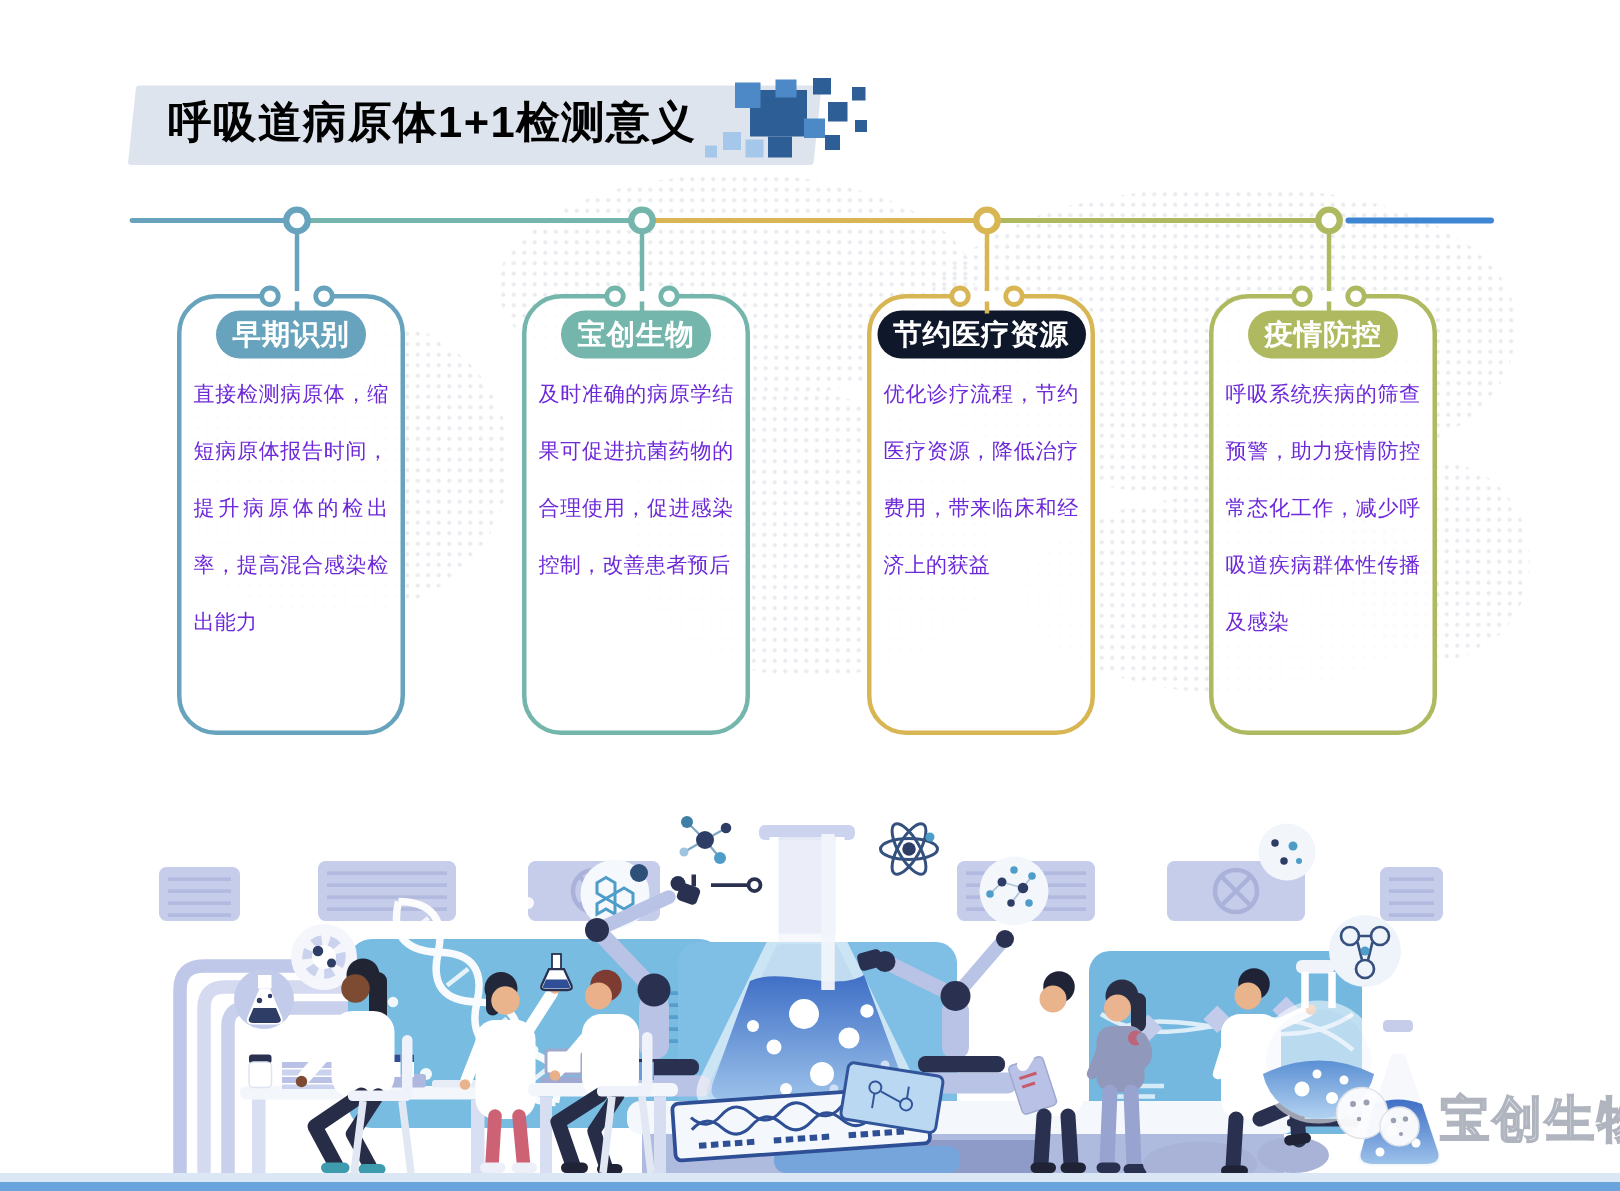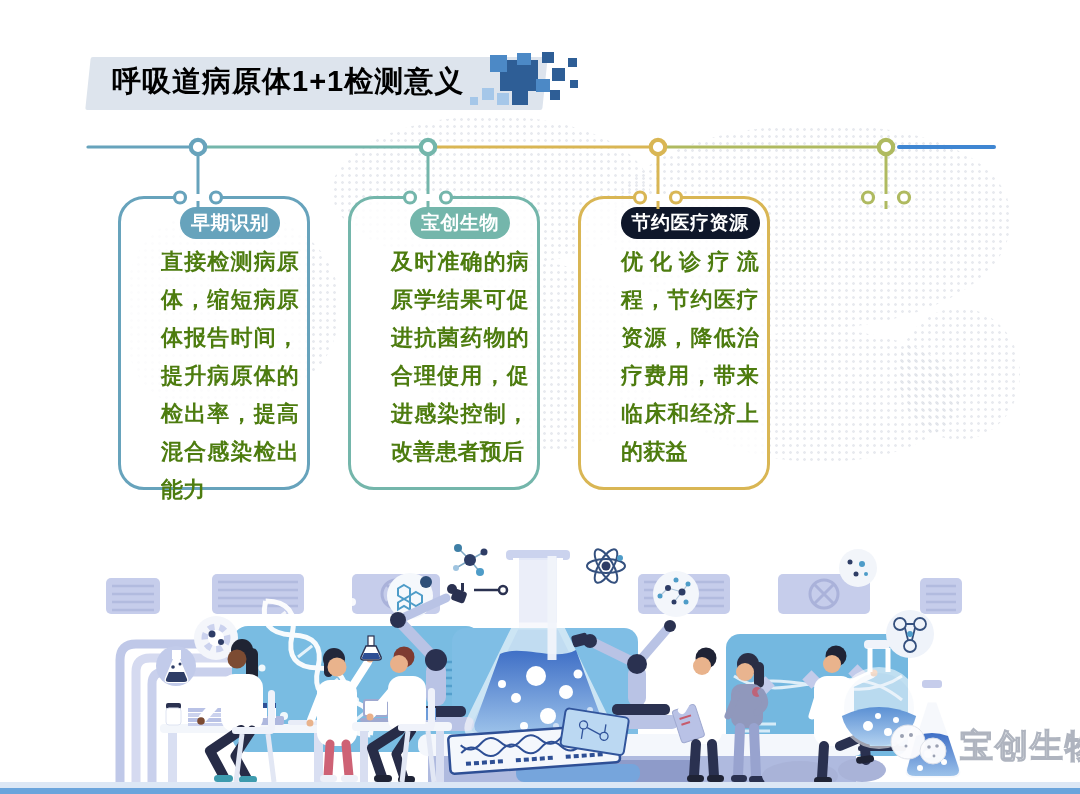--- a/index.html
+++ b/index.html
@@ -22,26 +22,26 @@
     background:linear-gradient(180deg,#ebf0f5,#d7dfe9);transform:skewX(-6deg);border-radius:2px;}
   .title-text{position:absolute;left:112px;top:62px;z-index:6;font-size:29px;font-weight:700;
     color:#273a4d;letter-spacing:1px;white-space:nowrap;}
   .pixels{position:absolute;left:470px;top:48px;width:120px;height:62px;z-index:6;}
   .px{position:absolute;}
 
   
   .connector{position:absolute;left:0;top:0;z-index:4;pointer-events:none;}
 
   
-  .card{position:absolute;top:196px;width:192px;height:294px;box-sizing:border-box;
-    border:3px solid #999;border-radius:26px;background:rgba(255,255,255,.85);z-index:3;padding-left:32px;}
+  .card{position:absolute;top:196px;width:152px;height:294px;box-sizing:border-box;
+    border:3px solid #999;border-radius:26px;background:rgba(255,255,255,.85);z-index:3;}
   .card-1{left:118px;} .card-2{left:348px;} .card-3{left:578px;} .card-4{left:806px;}
   .pill{margin:8px auto 4px;width:fit-content;max-width:142px;padding:3px 11px;border-radius:17px;
     color:#ffffff;font-size:19px;font-weight:700;letter-spacing:.5px;text-align:center;white-space:nowrap;}
-  .card-body{margin:2px 8px 0;font-size:22px;line-height:38px;color:#4d7c0f;font-weight:700;
+  .card-body{margin:2px 8px 0;font-size:14px;line-height:38px;color:#6d28d9;font-weight:400;
     text-align:justify;letter-spacing:.2px;}
 
   
   .lab{position:absolute;left:0;top:540px;z-index:2;}
 
   
   .watermark{position:absolute;left:884px;top:720px;z-index:7;display:flex;align-items:center;gap:4px;}
   .wm-text{font-size:33px;font-weight:700;color:#fafbfc;opacity:.95;
     -webkit-text-stroke:1.1px #abb1bc;letter-spacing:2px;white-space:nowrap;}
 </style>
@@ -114,20 +114,24 @@
     <div class="card-body">直接检测病原体，缩短病原体报告时间，提升病原体的检出率，提高混合感染检出能力</div>
   </div>
   <div class="card card-2" style="border-color: rgb(116, 182, 171);">
     <div class="pill" style="background: rgb(116, 182, 171);">宝创生物</div>
     <div class="card-body">及时准确的病原学结果可促进抗菌药物的合理使用，促进感染控制，改善患者预后</div>
   </div>
   <div class="card card-3" style="border-color: rgb(217, 182, 84);">
     <div class="pill" style="background: #0f172a;">节约医疗资源</div>
     <div class="card-body">优化诊疗流程，节约医疗资源，降低治疗费用，带来临床和经济上的获益</div>
   </div>
+  <div class="card card-4" style="border-color: rgb(175, 186, 96);">
+    <div class="pill" style="background: rgb(175, 186, 96);">疫情防控</div>
+    <div class="card-body">呼吸系统疾病的筛查预警，助力疫情防控常态化工作，减少呼吸道疾病群体性传播及感染</div>
+  </div>
 
   <svg class="lab" width="1080" height="254" viewBox="0 0 1080 254">
     <defs>
       <linearGradient id="gLiq" x1="0" y1="0" x2="0" y2="1">
         <stop offset="0" stop-color="#3f6fc6"></stop>
           <stop offset="1" stop-color="#9cc2ea"></stop>
       </linearGradient>
       <linearGradient id="gLiq2" x1="0" y1="0" x2="0" y2="1">
         <stop offset="0" stop-color="#5b90d4"></stop>
           <stop offset="1" stop-color="#b3d2f0"></stop>

